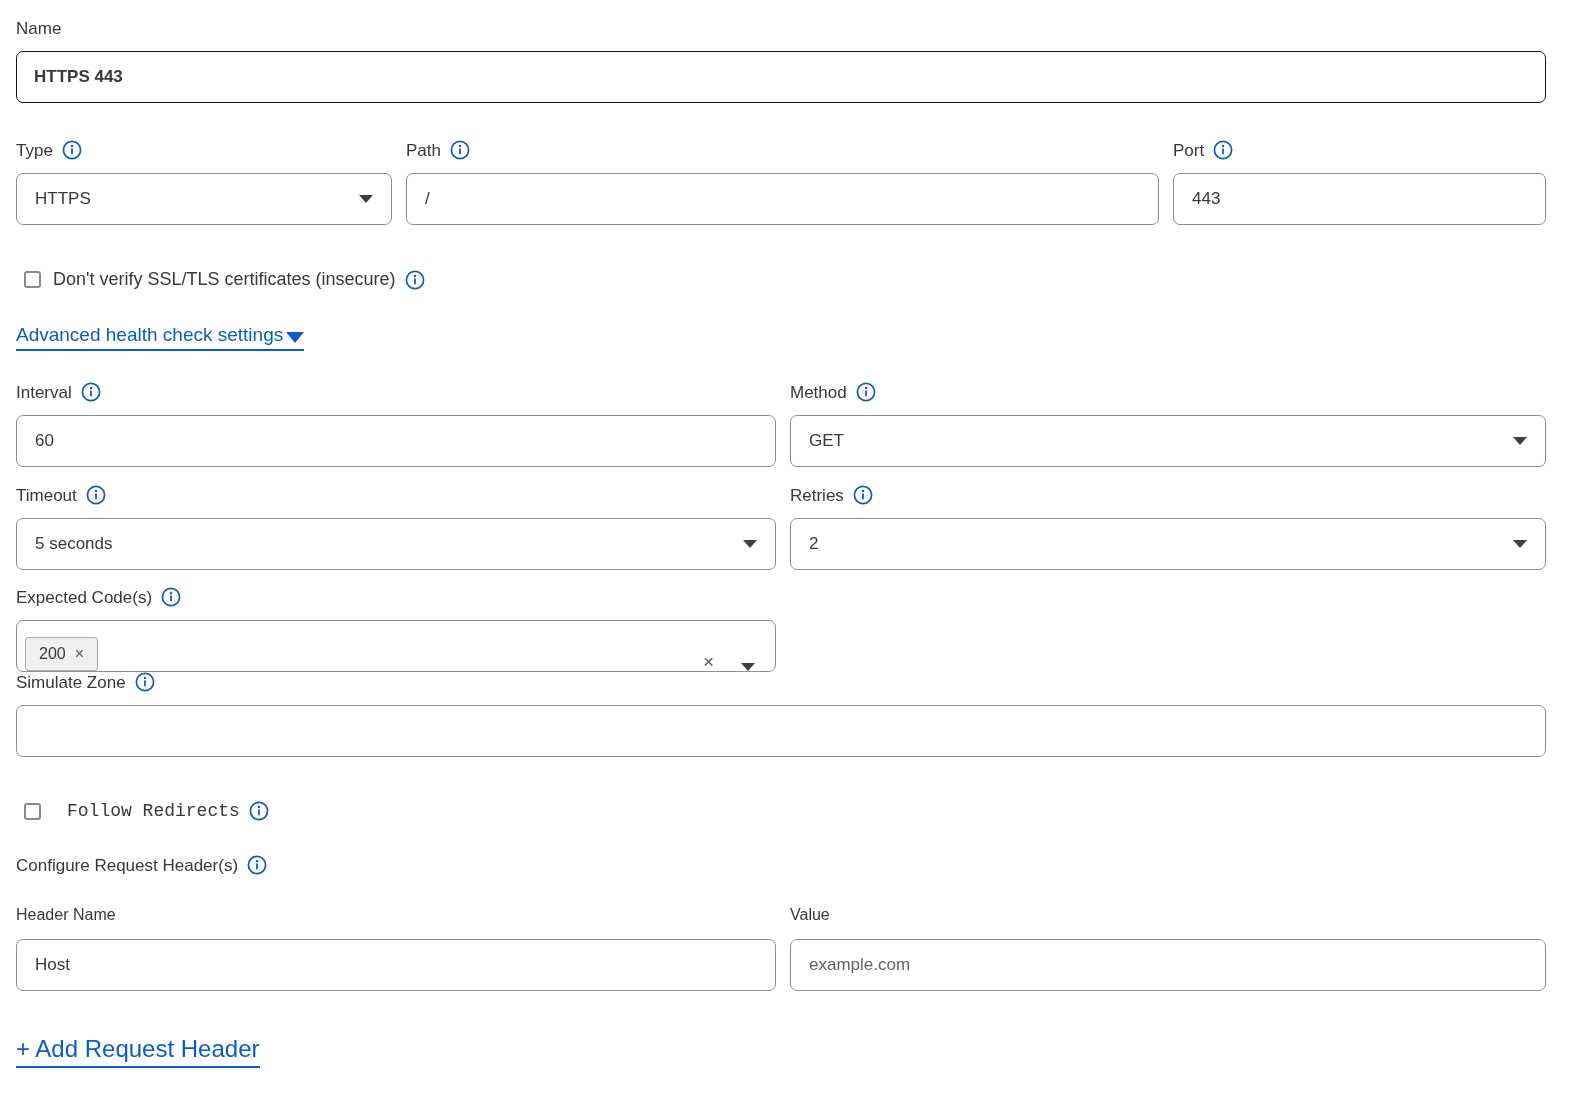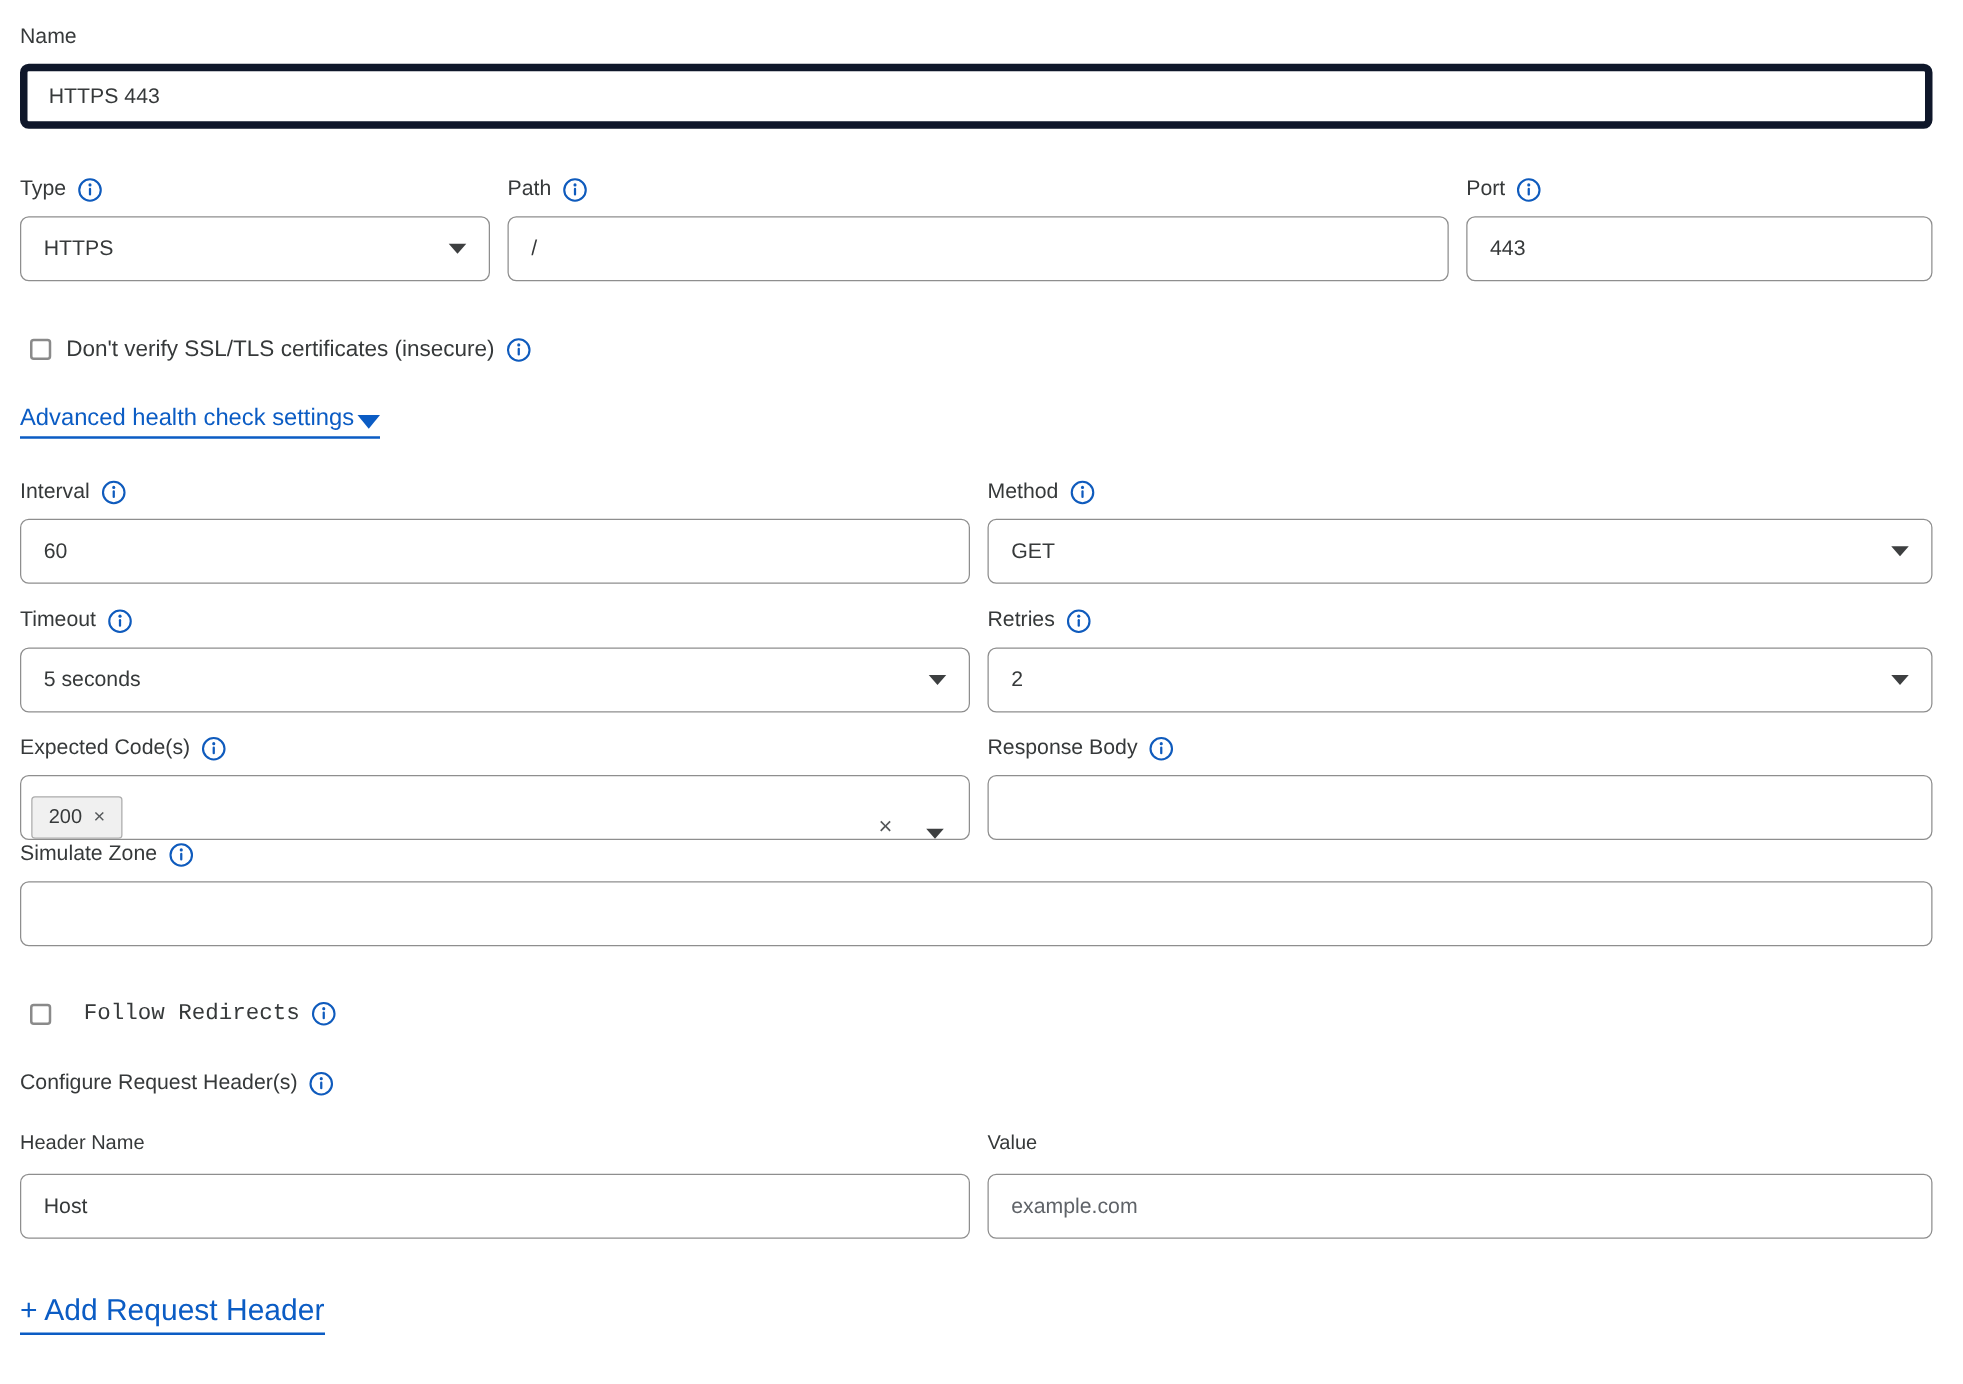--- a/index.html
+++ b/index.html
@@ -10,21 +10,21 @@
     color: #36393a;
   }
   .page {
     width: 1546px;
     padding: 18px 0 0 16px;
   }
   .inner { width: 1530px; }
 
   .field-label {
     display: flex;
-    align-items: flex-end;
+    align-items: flex-start;
     font-size: 17px;
     color: #36393a;
     margin-bottom: 11px;
     line-height: 22px;
   }
   .field-label .lbl { white-space: nowrap; }
 
   .info-icon {
     display: inline-flex;
     width: 20px; height: 20px;
@@ -41,22 +41,23 @@
     border-radius: 7px;
     background: #ffffff;
     font-family: "Liberation Sans", sans-serif;
     font-size: 17px;
     color: #36393a;
     padding: 0 18px;
     outline: none;
   }
   .text-input::placeholder { color: #5f6368; opacity: 1; }
   .text-input.focused {
-    border: 6px solid #0f172a;
+    border: 1px solid #0f172a;
     padding: 4px 17px;
+    font-weight: bold;
   }
 
   .select-box {
     display: flex;
     align-items: center;
     justify-content: space-between;
     cursor: pointer;
   }
   .caret-down {
     width: 0; height: 0;
@@ -334,33 +335,20 @@
         <div class="multiselect">
           <span class="tag-chip">
             <span>200</span>
             <span class="tag-x">×</span>
           </span>
           <span class="spacer"></span>
           <span class="clear-x">×</span>
           <span class="caret-down"></span>
         </div>
       </div>
-      <div>
-        <div class="field-label">
-          <span class="lbl">Response Body</span>
-          <span class="info-icon">
-            <svg viewBox="0 0 20 20">
-                <circle cx="10" cy="10" r="8.6" fill="none" stroke="currentColor" stroke-width="1.7"></circle>
-                <circle cx="10" cy="5.9" r="1.25" fill="currentColor"></circle>
-                <rect x="9.1" y="8.2" width="1.8" height="6.2" rx="0.9" fill="currentColor"></rect>
-              </svg>
-          </span>
-        </div>
-        <input class="text-input" type="text" value="" style="">
-      </div>
     </div>
 
     <div class="mb-zone">
       <div class="field-label">
         <span class="lbl">Simulate Zone</span>
         <span class="info-icon">
           <svg viewBox="0 0 20 20">
               <circle cx="10" cy="10" r="8.6" fill="none" stroke="currentColor" stroke-width="1.7"></circle>
               <circle cx="10" cy="5.9" r="1.25" fill="currentColor"></circle>
               <rect x="9.1" y="8.2" width="1.8" height="6.2" rx="0.9" fill="currentColor"></rect>

